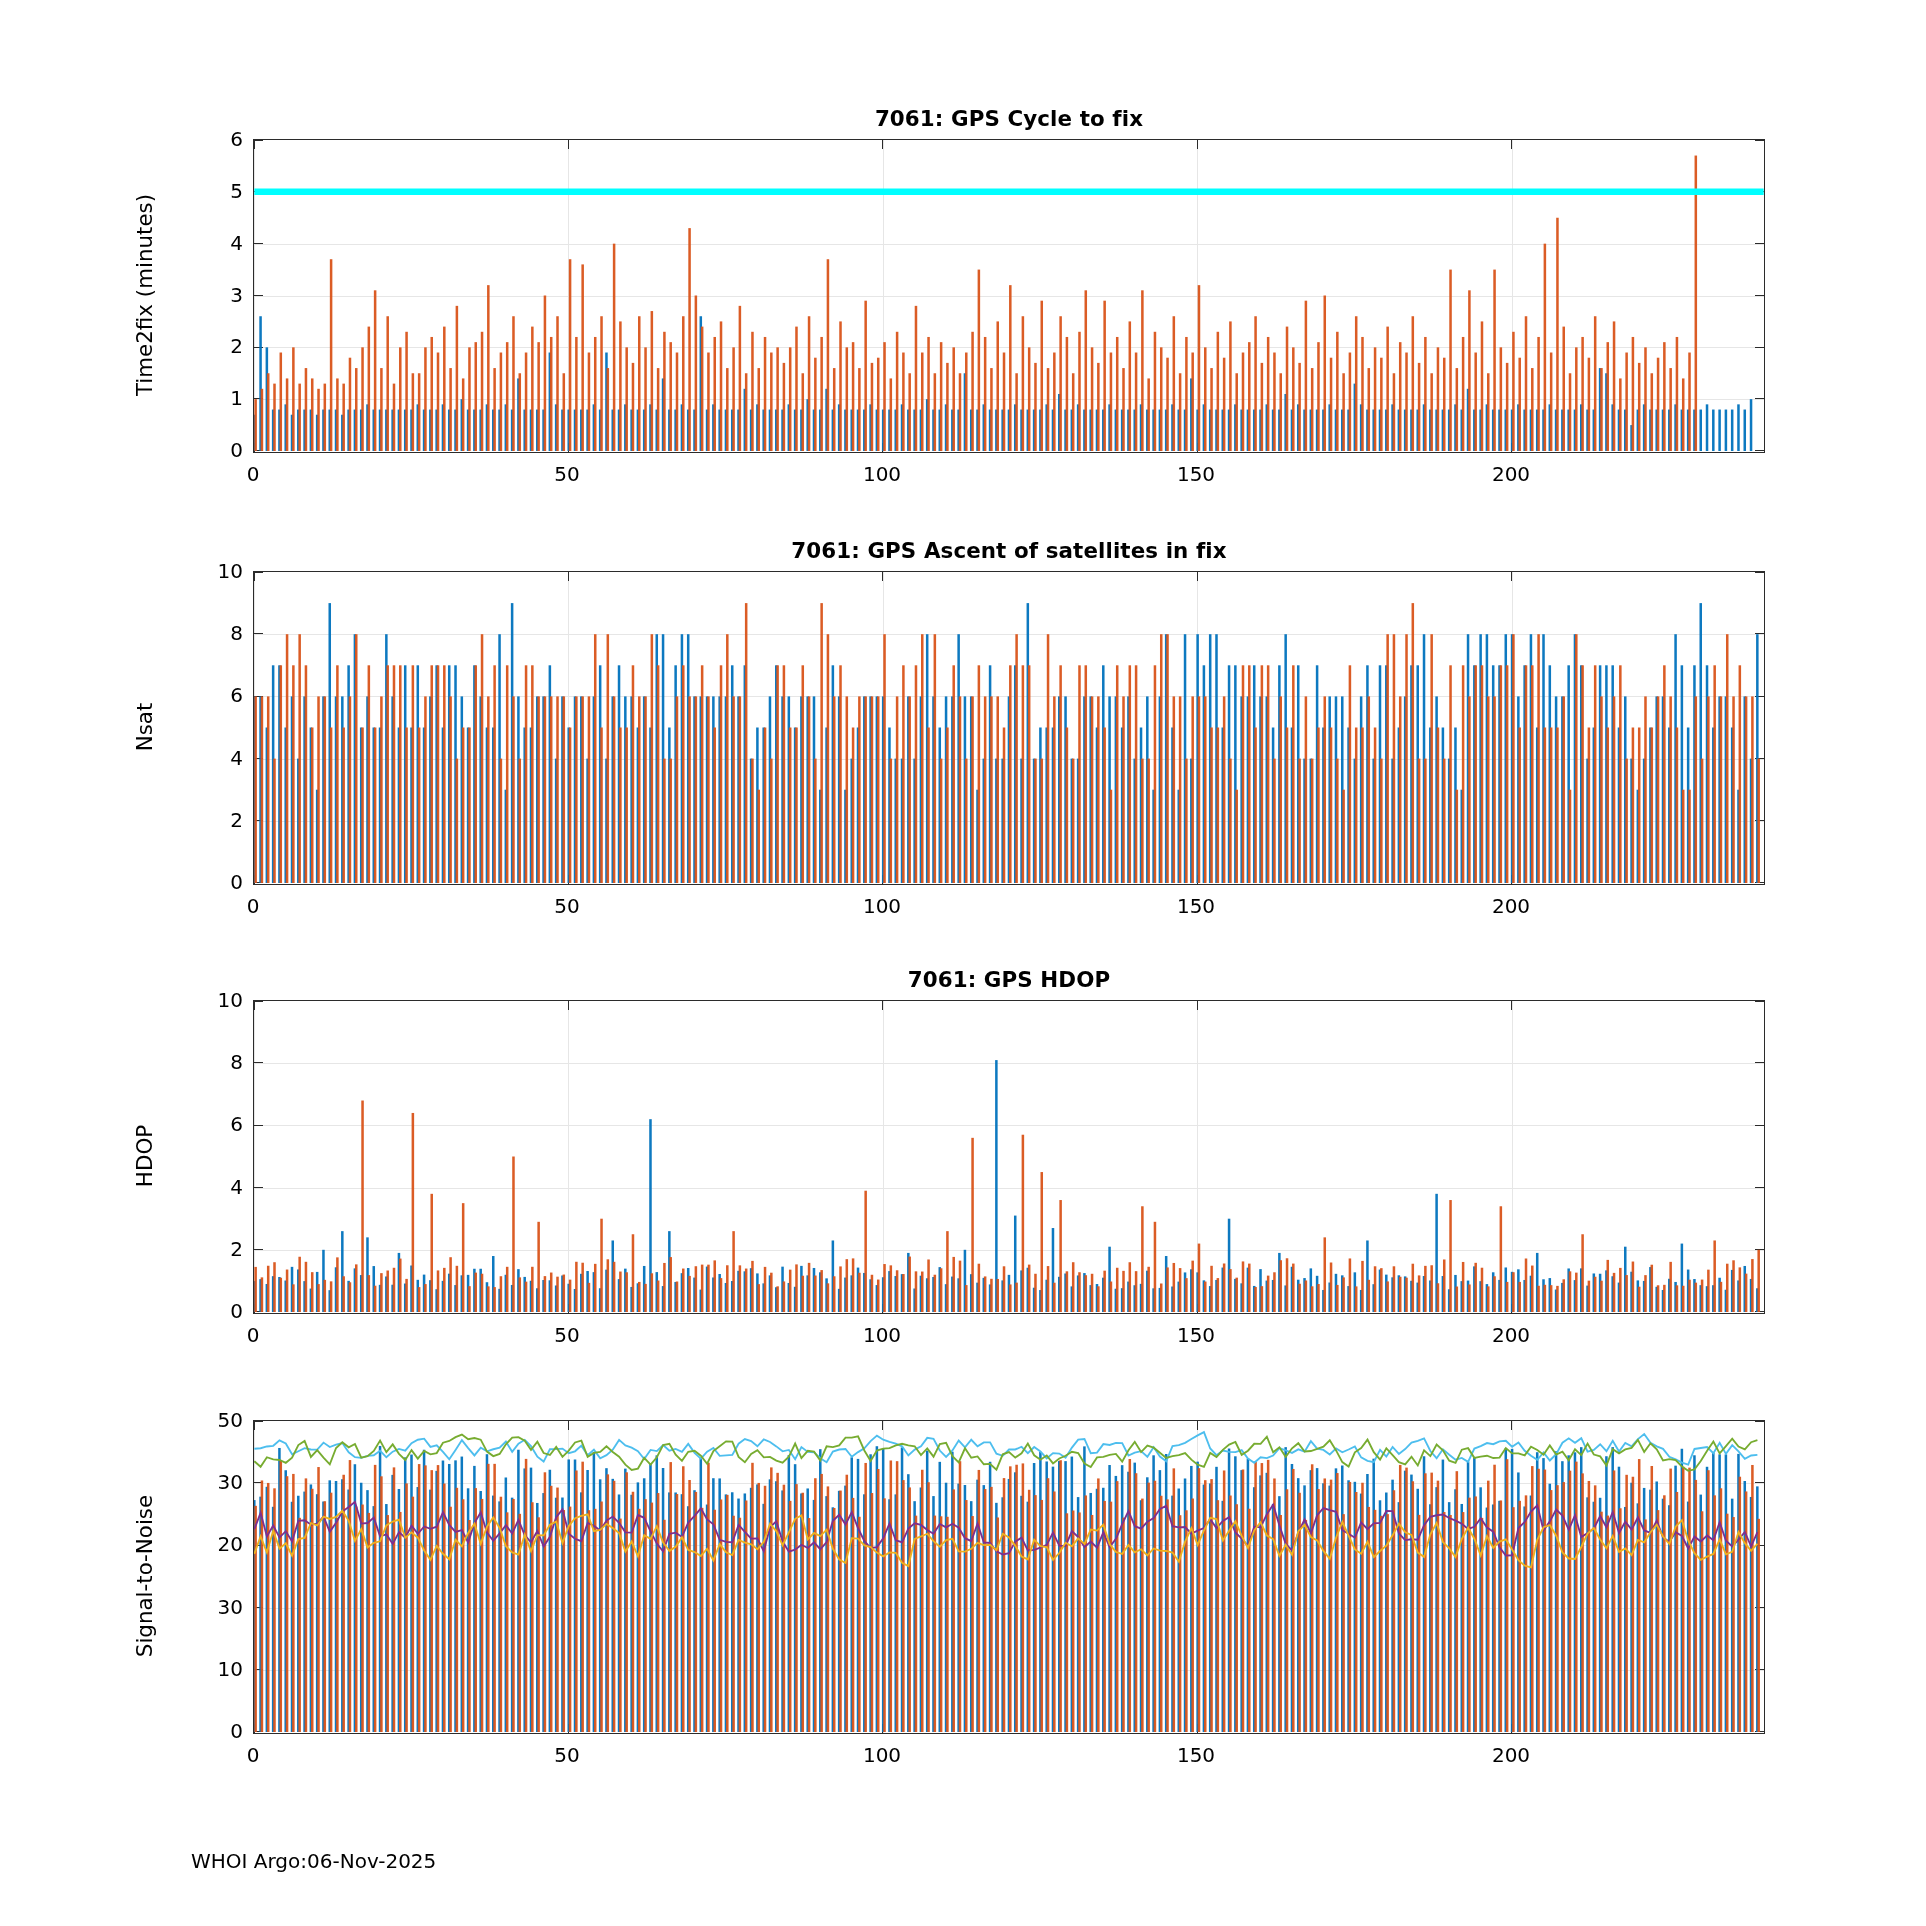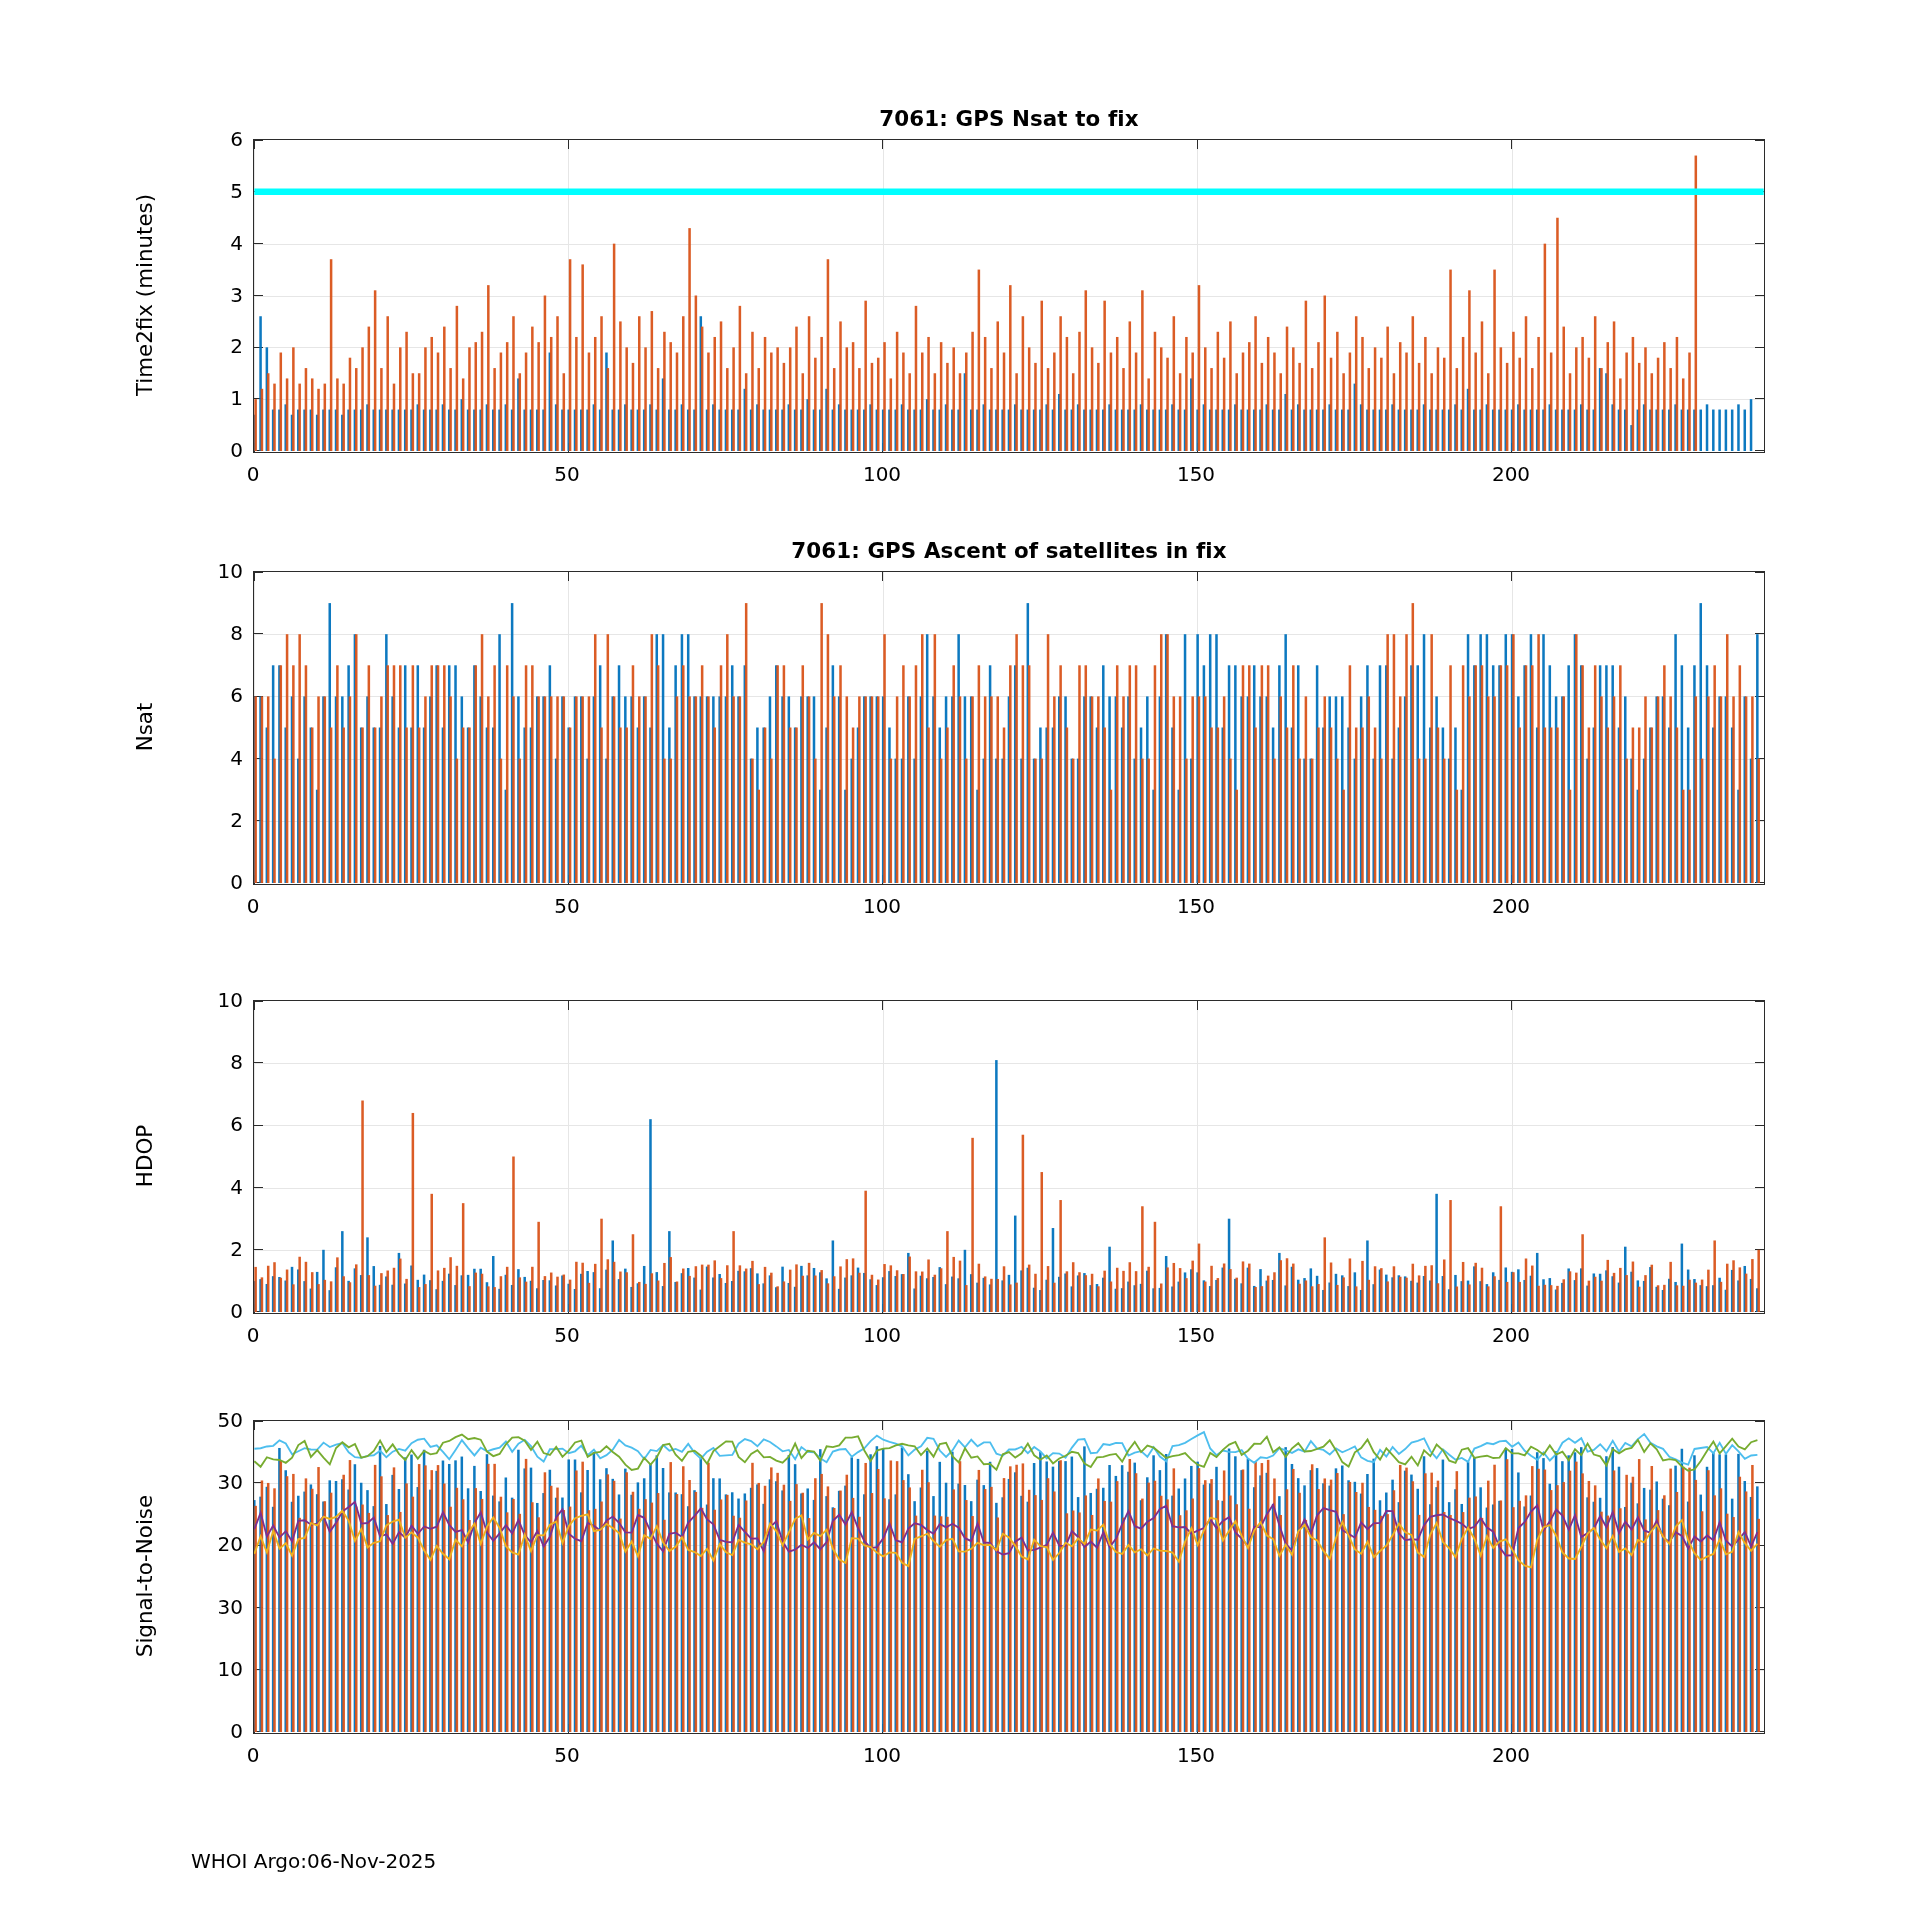--- a/index.html
+++ b/index.html
@@ -144,21 +144,21 @@
     color: #000;
   }
   svg { display: block; }
 </style>
 </head>
 <body>
 
 <div class="figure">
 
   <div class="panel" id="panel0" style="left:253px; top:139px; width:1512px; height:314px;">
-    <div class="panel-title">7061: GPS Nsat to fix</div>
+    <div class="panel-title">7061: GPS Cycle to fix</div>
     <div class="plotbox" id="box0">
         <div class="gridline-v" style="left: 0px;"></div>
         <div class="tickmark-x" style="left: -0.7px;"></div>
         <div class="tickmark-x-top" style="left: -0.7px;"></div>
         <div class="gridline-v" style="left: 314px;"></div>
         <div class="tickmark-x" style="left: 314px;"></div>
         <div class="tickmark-x-top" style="left: 314px;"></div>
         <div class="gridline-v" style="left: 629px;"></div>
         <div class="tickmark-x" style="left: 628px;"></div>
         <div class="tickmark-x-top" style="left: 628px;"></div>
@@ -1200,20 +1200,21 @@
       <div class="xtick-label" style="left: 1258px;">200</div>
       <div class="ytick-label" style="top: 311px;">0</div>
       <div class="ytick-label" style="top: 249px;">2</div>
       <div class="ytick-label" style="top: 187px;">4</div>
       <div class="ytick-label" style="top: 124px;">6</div>
       <div class="ytick-label" style="top: 62px;">8</div>
       <div class="ytick-label" style="top: 0px;">10</div>
     </div>
 
   <div class="panel" id="panel2" style="left:253px; top:1000px; width:1512px; height:314px;">
+    <div class="panel-title">7061: GPS HDOP</div>
     <div class="plotbox" id="box2">
         <div class="gridline-v" style="left: 0px;"></div>
         <div class="tickmark-x" style="left: -0.7px;"></div>
         <div class="tickmark-x-top" style="left: -0.7px;"></div>
         <div class="gridline-v" style="left: 314px;"></div>
         <div class="tickmark-x" style="left: 314px;"></div>
         <div class="tickmark-x-top" style="left: 314px;"></div>
         <div class="gridline-v" style="left: 629px;"></div>
         <div class="tickmark-x" style="left: 628px;"></div>
         <div class="tickmark-x-top" style="left: 628px;"></div>

